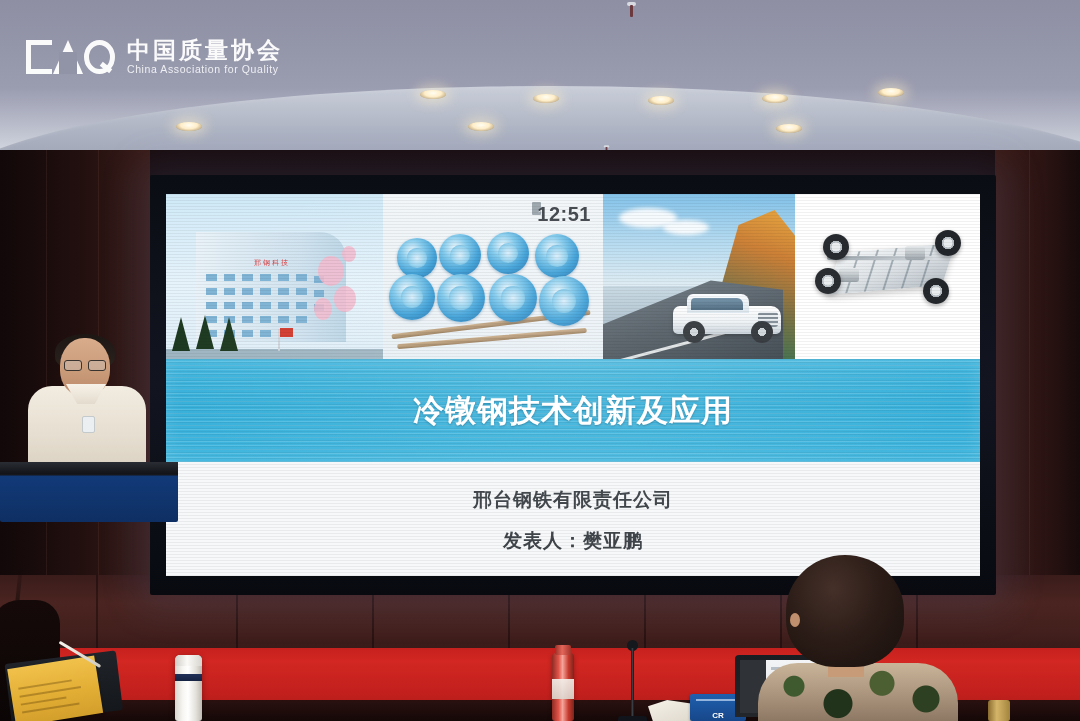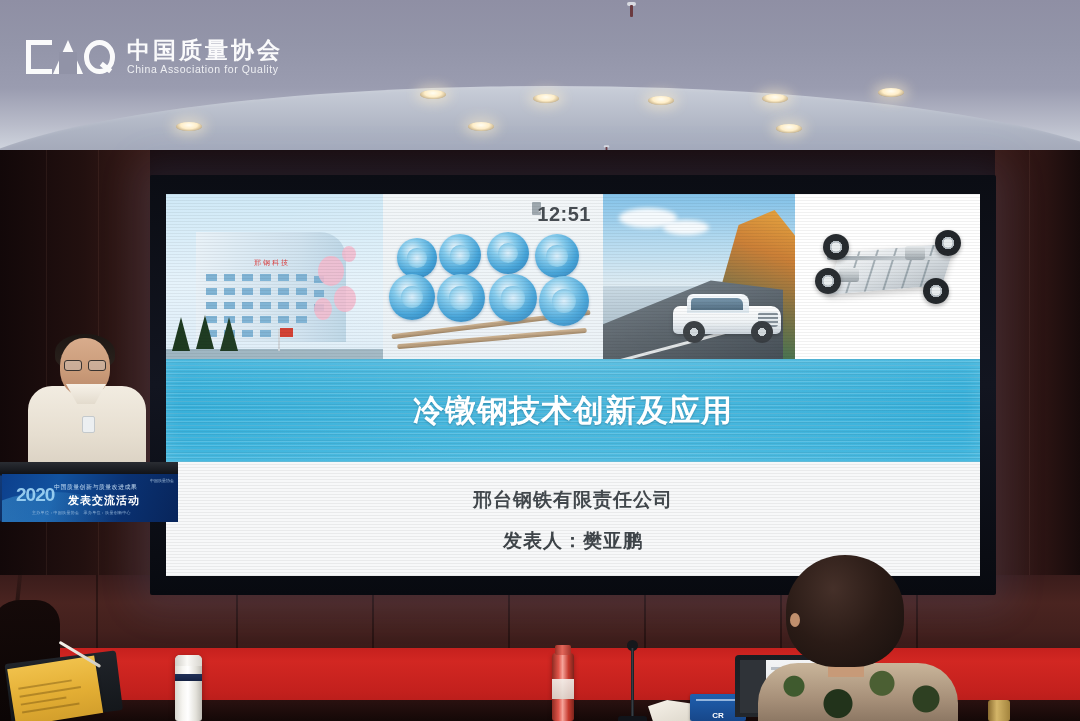--- a/index.html
+++ b/index.html
@@ -510,28 +510,20 @@
     <div class="p-glass">
         <i style="left:0;"></i>
         <i style="right:0;"></i>
       </div>
     <div class="p-collar"></div>
     <div class="p-placard"></div>
   </div>
 
   <div class="podium">
     <div class="podium-top"></div>
-    <div class="podium-banner">
-      <div class="pb-swoosh"></div>
-      <div class="pb-year">2020</div>
-      <div class="pb-top">中国质量创新与质量改进成果</div>
-      <div class="pb-main">发表交流活动</div>
-      <div class="pb-sub">主办单位：中国质量协会　承办单位：质量创新中心</div>
-      <div class="pb-logo">中国质量协会</div>
-    </div>
   </div>
 
   <div class="stagefloor"></div>
   <div class="table-dark"></div>
 
   <div class="sil-cable"></div>
   <div class="silhouette"></div>
 
   <div class="laptopL">
     <div class="laptopL-screen"></div>

